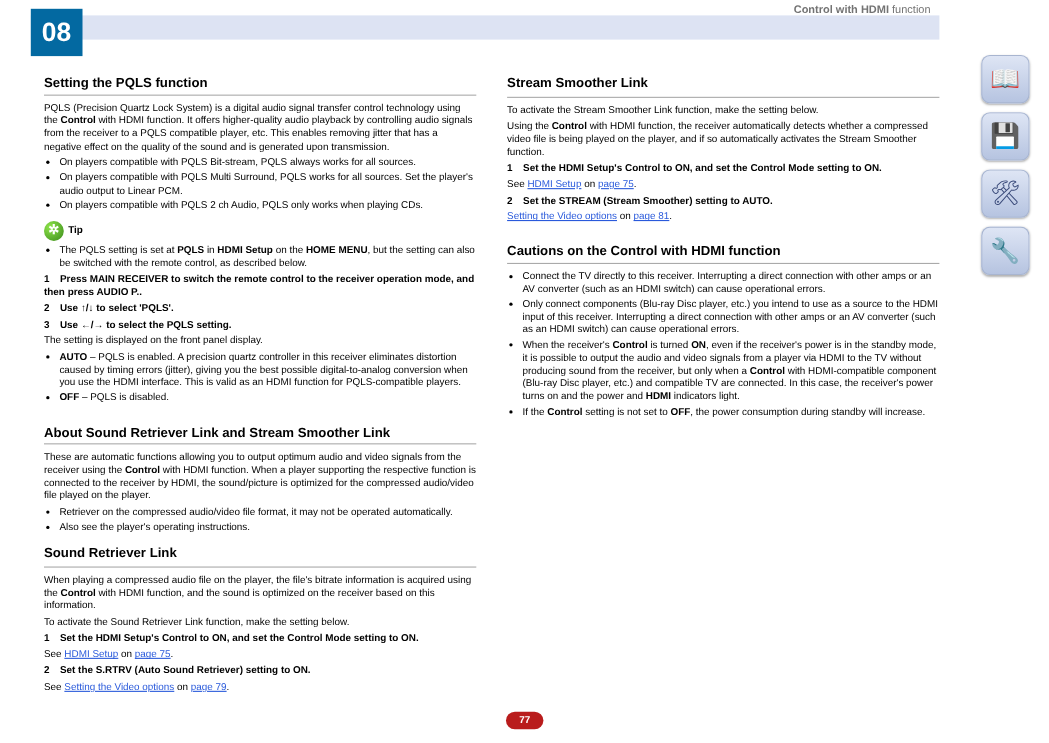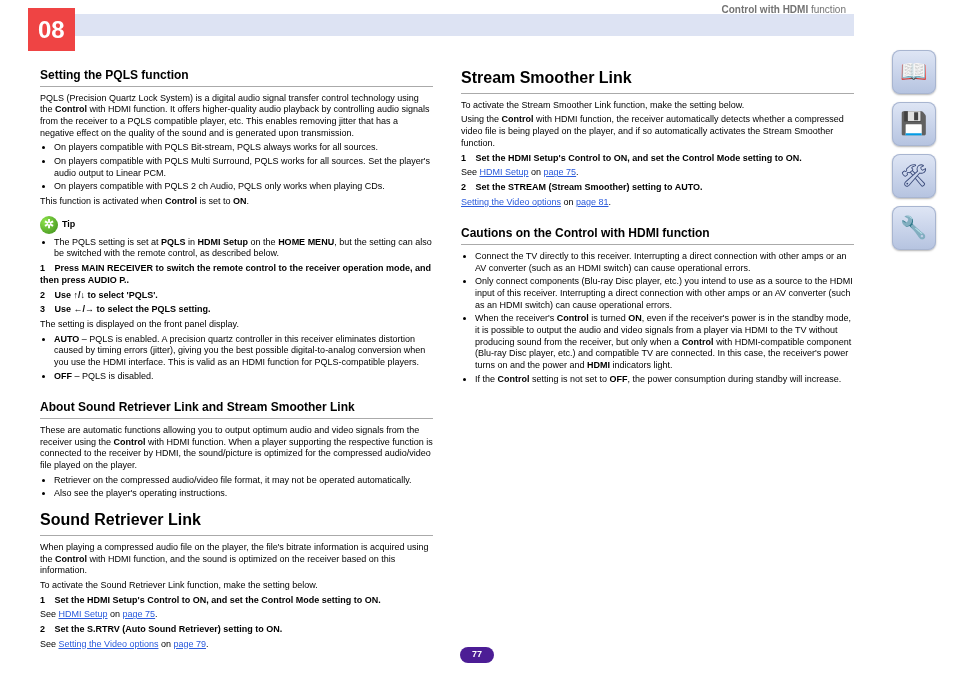--- a/index.html
+++ b/index.html
@@ -1,33 +1,33 @@
 <!DOCTYPE html>
 <html><head>
 <meta charset="utf-8">
 <style>
 body{margin:0;font-family:Arial,Helvetica,sans-serif;background:#fff;color:#000;width:954px;height:675px;position:relative;font-size:9px;line-height:1.3}
-.page-badge{position:absolute;top:8px;left:28px;background:#ef4444;color:#fff;font-size:24px;font-weight:bold;padding:6px 10px}
+.page-badge{position:absolute;top:8px;left:28px;background:#0369a1;color:#fff;font-size:24px;font-weight:bold;padding:6px 10px}
 .header-bar{position:absolute;top:14px;left:28px;right:100px;height:22px;background:#dde3f3}
 .header-title{position:absolute;top:3px;right:108px;font-size:10px;font-weight:bold;color:#737373}
 .header-title .f{font-weight:normal}
 .content{position:absolute;top:50px;left:40px;right:100px;bottom:40px;display:flex;gap:28px}
 .col{flex:1;min-width:0}
 .h2{font-size:12px;font-weight:bold;margin:18px 0 2px}
 .hr{border:none;border-top:1px solid #aaa;margin:2px 0 6px}
-.sub{font-size:16px;font-weight:bold;margin:10px 0 4px}
+.sub{font-size:12px;font-weight:bold;margin:10px 0 4px}
 p{margin:3px 0}
 ul{margin:3px 0;padding-left:14px}
 li{margin:2px 0}
 .tip-row{display:flex;align-items:center;gap:4px;margin:8px 0 2px}
 .tip-icon{width:18px;height:18px;border-radius:50%;background:radial-gradient(circle at 30% 30%,#8de34a,#3a8a1a);display:flex;align-items:center;justify-content:center;color:#fff;font-size:12px;font-weight:bold}
 .step-n{font-weight:bold;display:inline-block;width:12px}
 .b{font-weight:bold}
 a{color:#2a5adb;text-decoration:underline}
-.pagenum{position:absolute;bottom:12px;left:50%;transform:translateX(-50%);background:#4c1d95;color:#fff;border-radius:10px;padding:2px 12px;font-size:9px;font-weight:bold}
+.pagenum{position:absolute;bottom:12px;left:50%;transform:translateX(-50%);background:#b91c1c;color:#fff;border-radius:10px;padding:2px 12px;font-size:9px;font-weight:bold}
 .sidebar{position:absolute;top:50px;right:12px;width:50px;display:flex;flex-direction:column;gap:8px}
 .sbtn{width:44px;height:44px;border-radius:8px;background:linear-gradient(#dfe6f5,#b5c3e0);box-shadow:inset 0 0 0 1px #a8b5d0,0 1px 2px rgba(0,0,0,.3);display:flex;align-items:center;justify-content:center;font-size:22px;color:#3a4a7a;cursor:pointer}
 .arrow{font-family:Arial}
 </style>
 </head>
 <body>
 
 <div class="header-bar"></div>
 <div class="page-badge">08</div>
 <div class="header-title"><span class="b">Control with HDMI </span><span class="f">function</span></div>
@@ -36,21 +36,20 @@
 <div class="col">
 
 <div class="h2">Setting the PQLS function</div>
 <hr class="hr">
 <p><span>PQLS (Precision Quartz Lock System) is a digital audio signal transfer control technology using the </span><span class="b">Control</span><span> with HDMI function. It offers higher-quality audio playback by controlling audio signals from the receiver to a PQLS compatible player, etc. This enables removing jitter that has a negative effect on the quality of the sound and is generated upon transmission.</span></p>
 <ul>
 <li>On players compatible with PQLS Bit-stream, PQLS always works for all sources.</li>
 <li>On players compatible with PQLS Multi Surround, PQLS works for all sources. Set the player's audio output to Linear PCM.</li>
 <li>On players compatible with PQLS 2 ch Audio, PQLS only works when playing CDs.</li>
 </ul>
-<p><span>This function is activated when </span><span class="b">Control</span><span> is set to </span><span class="b">ON</span><span>.</span></p>
 
 <div class="tip-row">
 <span class="tip-icon">✲</span>
 <span class="b">Tip</span>
 </div>
 <ul>
 <li><span>The PQLS setting is set at </span><span class="b">PQLS</span><span> in </span><span class="b">HDMI Setup</span><span> on the </span><span class="b">HOME MENU</span><span>, but the setting can also be switched with the remote control, as described below.</span></li>
 </ul>
 
 <p><span class="step-n">1</span> <span class="b">Press MAIN RECEIVER to switch the remote control to the receiver operation mode, and then press AUDIO P..</span></p>

